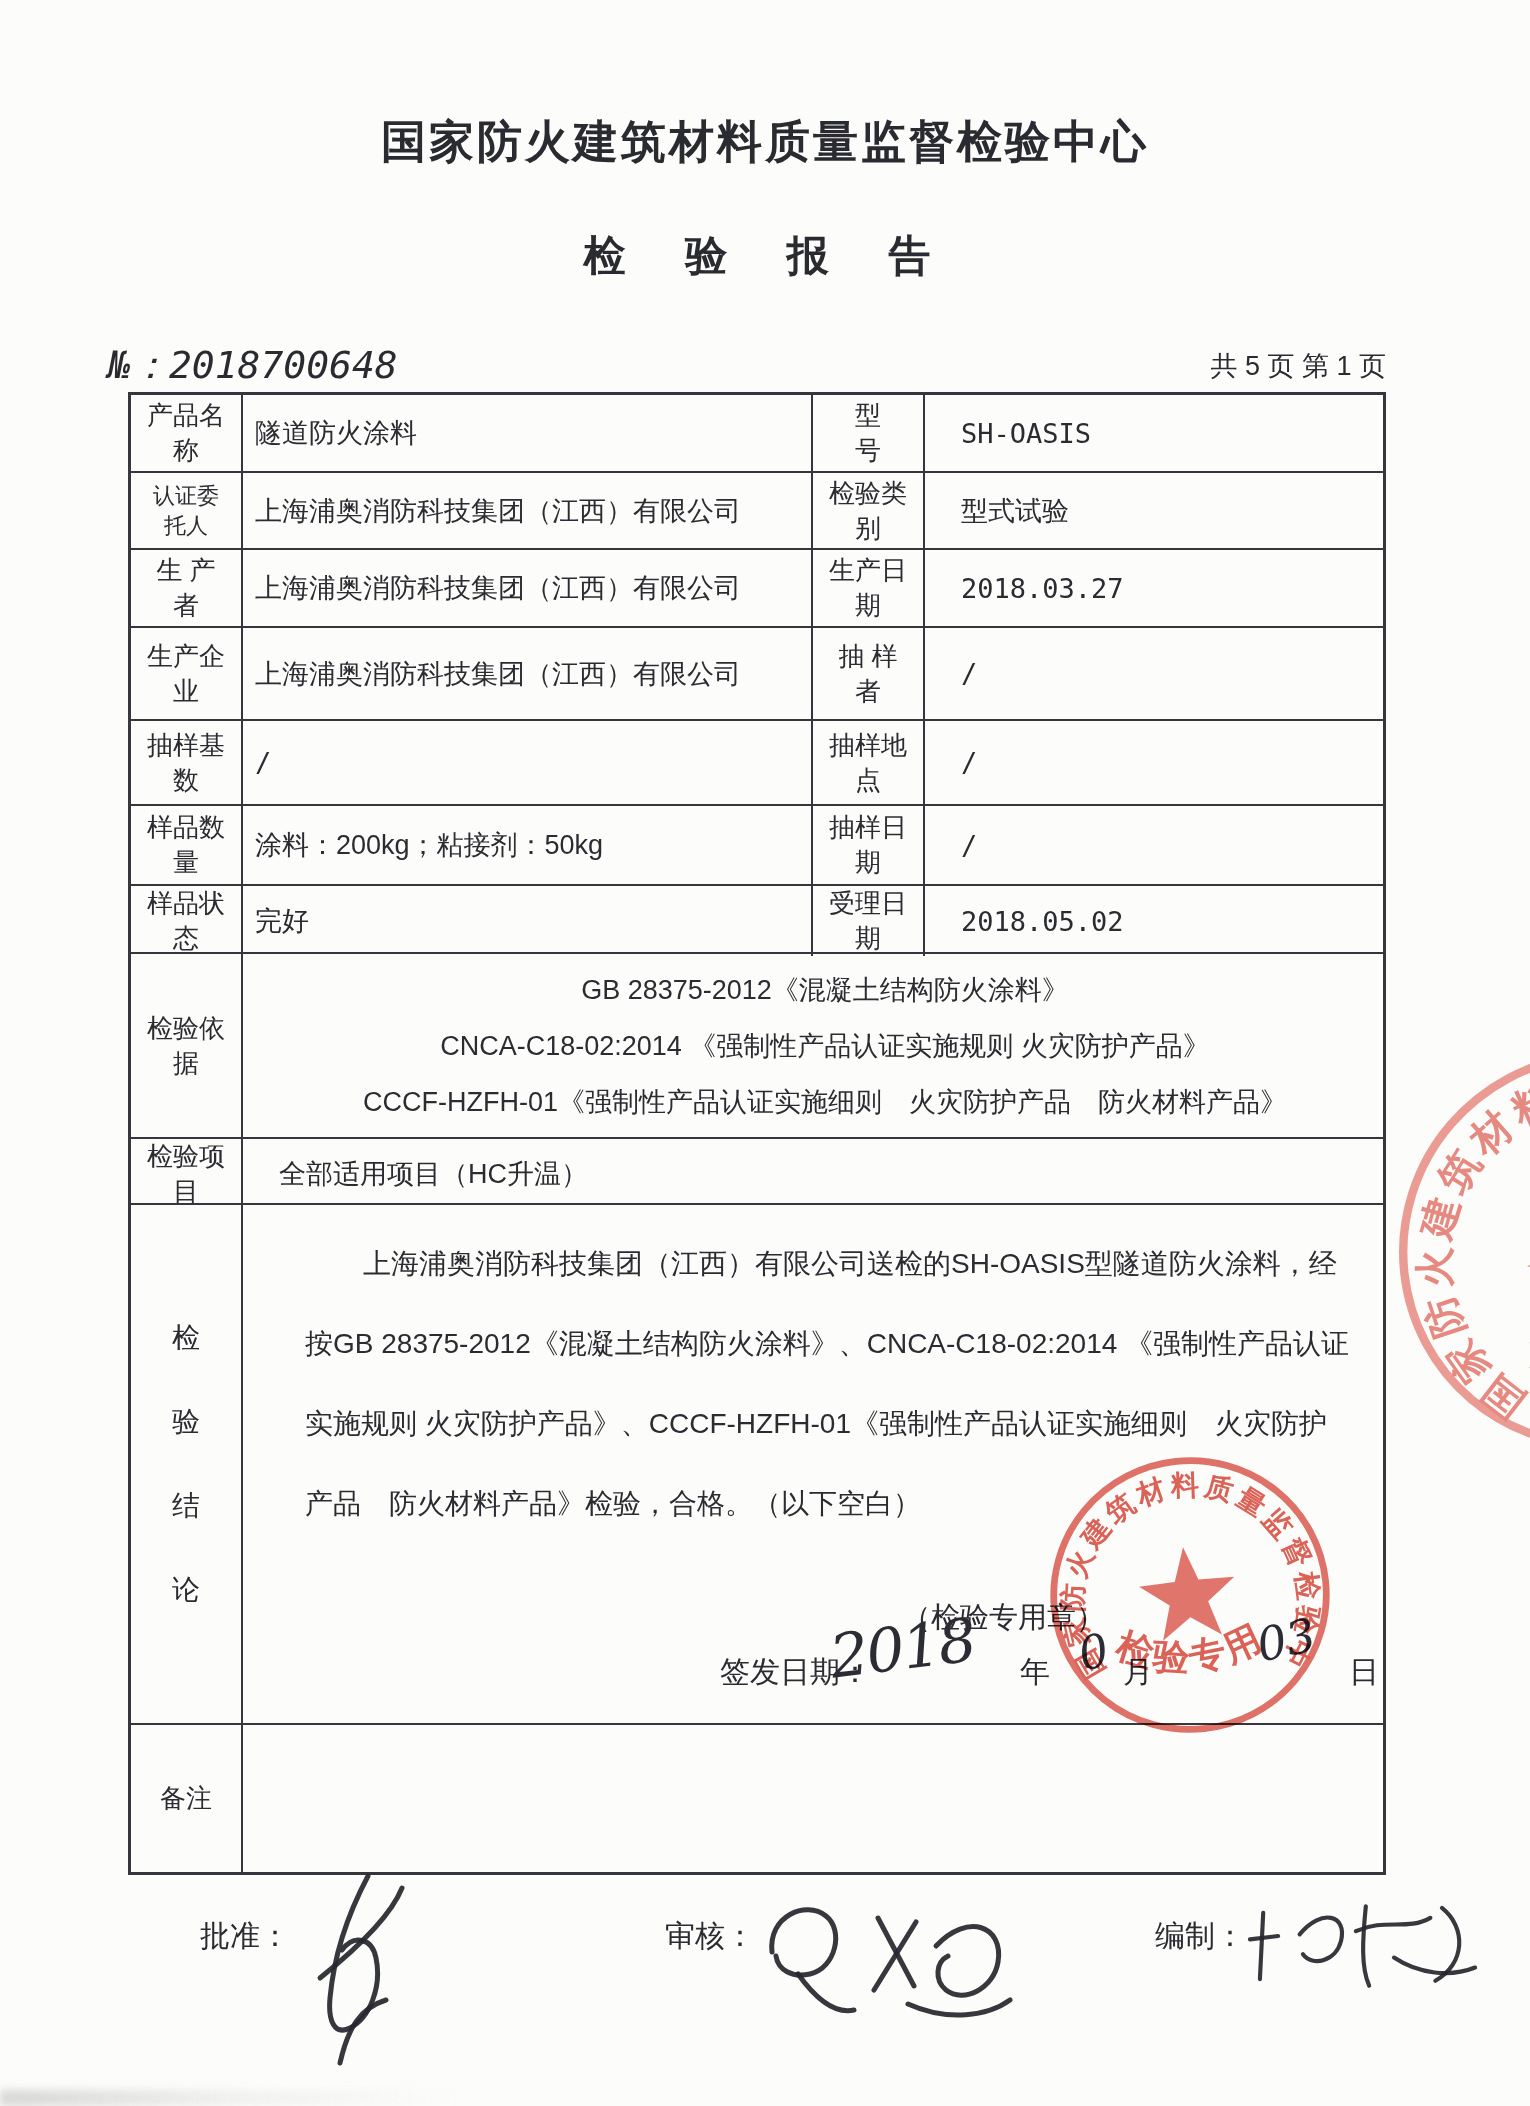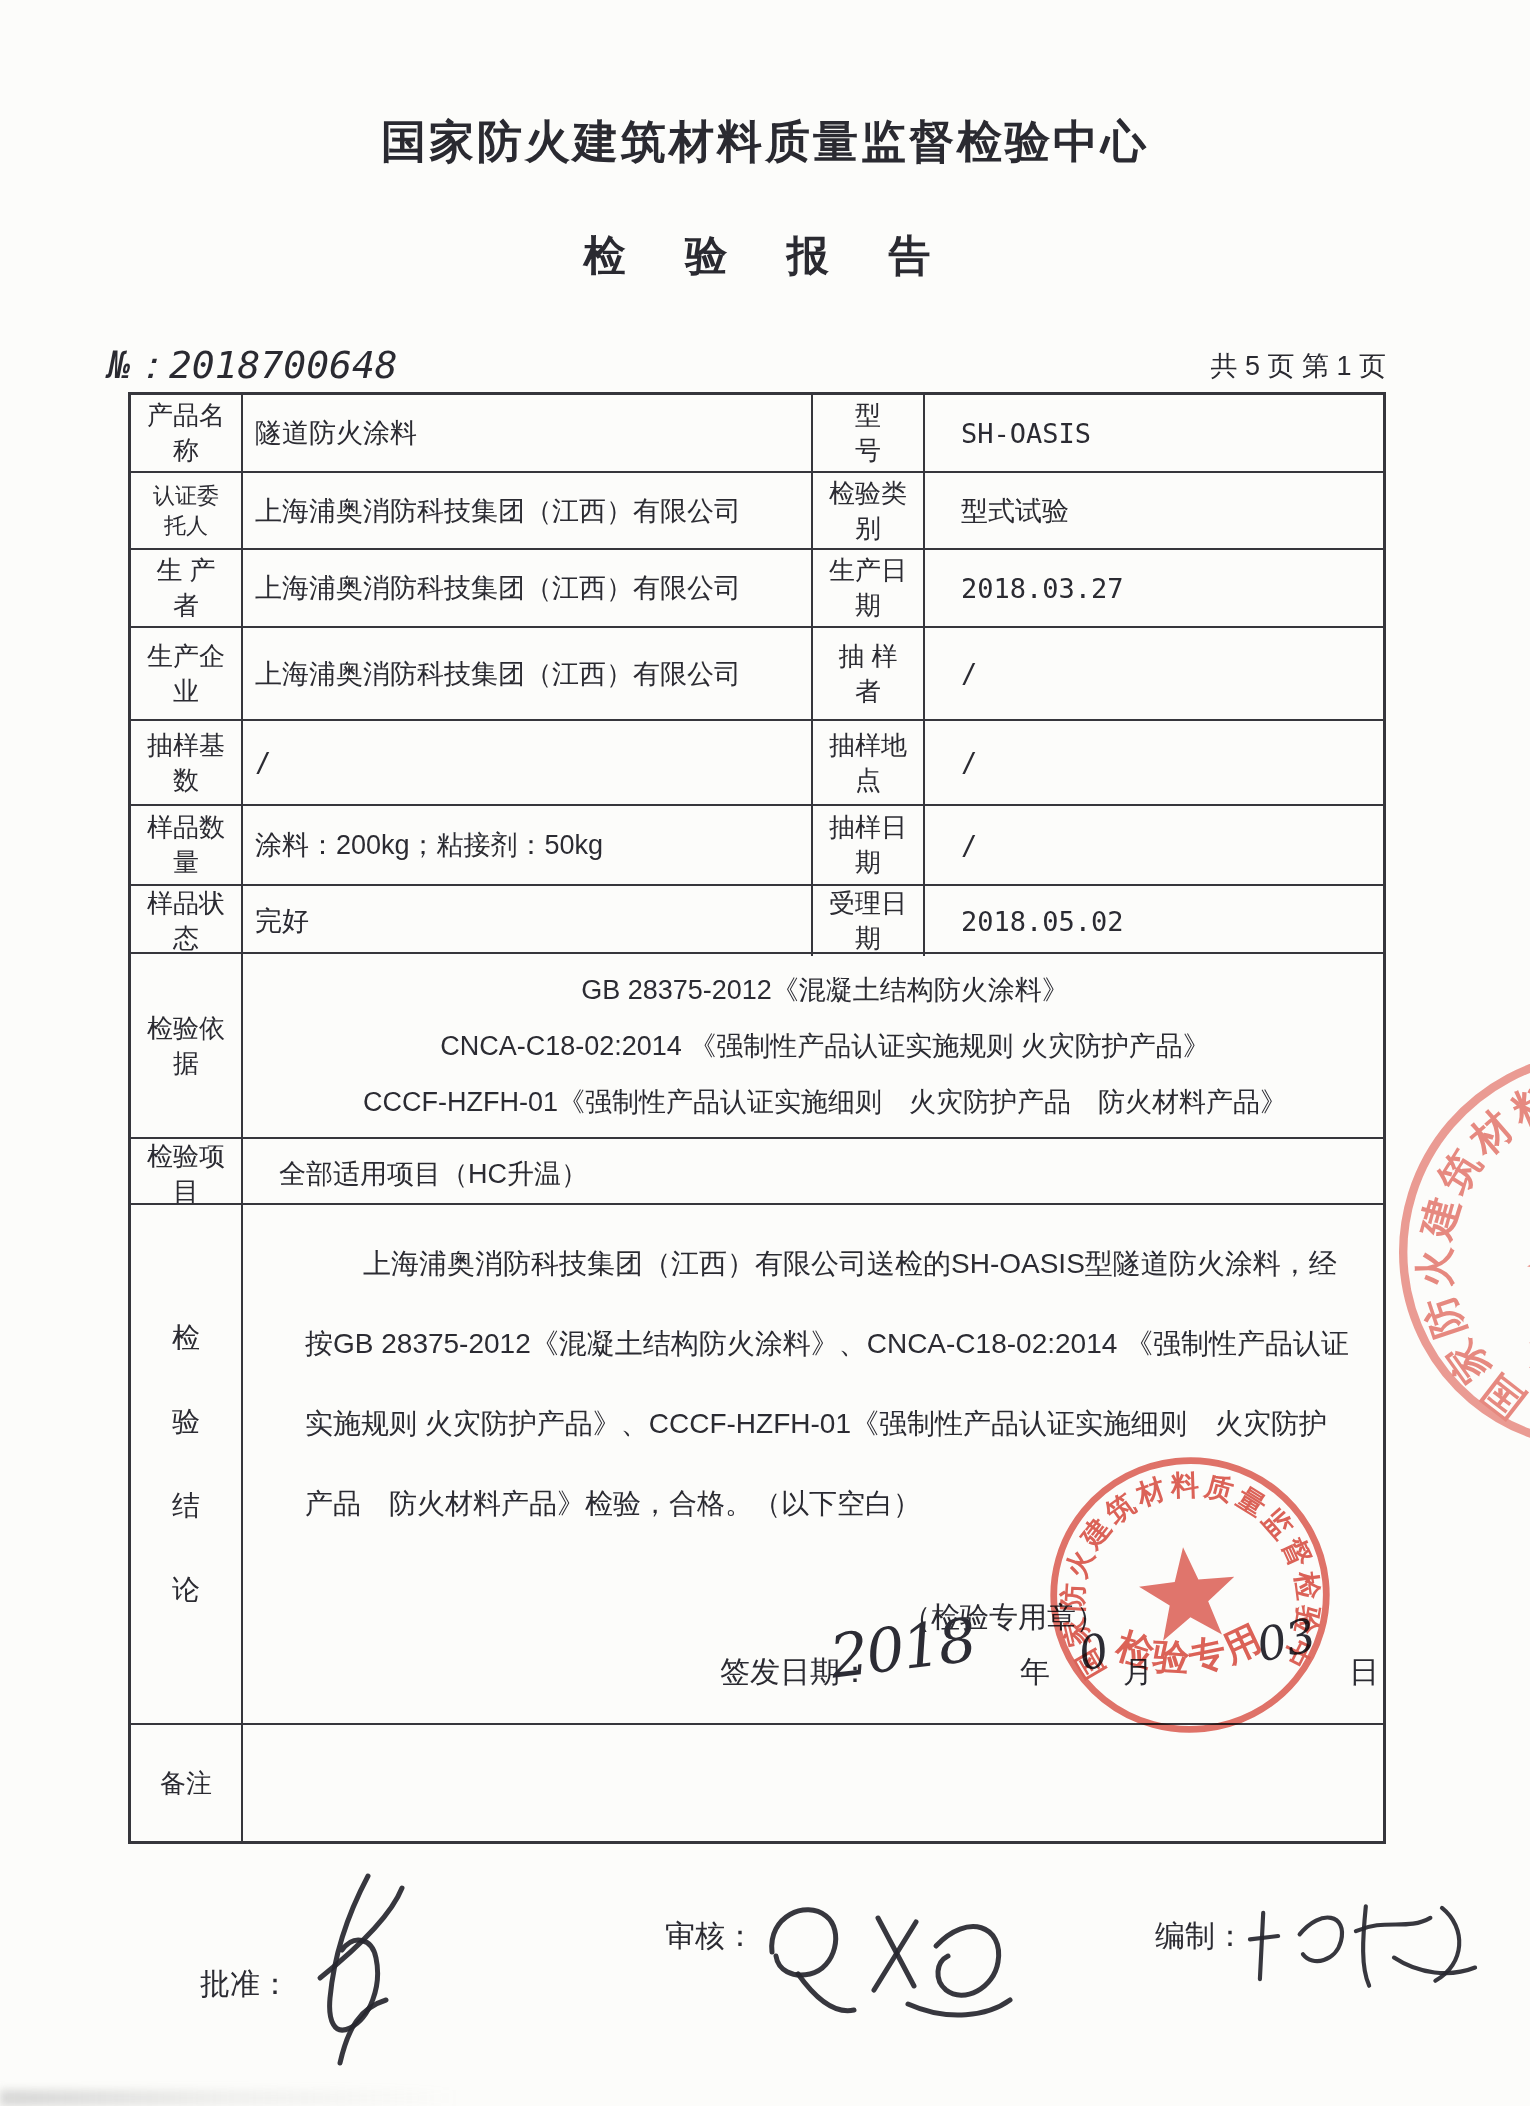--- a/index.html
+++ b/index.html
@@ -146,21 +146,21 @@
         <div class="issue-label">签发日期：</div>
         <span class="hw" style="left:563px;top:408px;font-size:60px;transform:rotate(-7deg);letter-spacing:-2px">2018</span>
         <span class="unit" style="left:753px;top:447px">年</span>
         <span class="hw" style="left:812px;top:420px;font-size:46px;transform:rotate(-14deg)">0</span>
         <span class="unit" style="left:856px;top:447px">月</span>
         <span class="hw" style="left:990px;top:408px;font-size:46px;transform:rotate(-12deg)">03</span>
         <span class="unit" style="left:1082px;top:447px">日</span>
       </div>
     </div>
 
-    <div class="row span" style="height:116px">
+    <div class="row span" style="height:147px">
       <div class="cell lab">备注</div>
       <div class="cell val last"></div>
     </div>
 
   </div>
 
   <svg class="stamp main" width="290" height="290" viewBox="0 0 300 300">
     <defs>
       <path id="arcTop" d="M 58 222 A 112 112 0 1 1 242 222" fill="none"></path>
       <path id="arcBot" d="M 62 202 Q 150 252 238 202" fill="none"></path>
@@ -187,21 +187,21 @@
       <textPath href="#arcTop2" startOffset="4">国家防火建筑材料质量监督检验中心</textPath>
     </text>
     <g>
       <polygon points="148,100 160.3,135 197.5,135.9 168,158.5 178.6,194.1 148,173 117.4,194.1 128,158.5 98.5,135.9 135.7,135" fill="#e05a4e" opacity="0.85"></polygon>
     </g>
     <text font-size="38" font-weight="bold" fill="#e05a4e" letter-spacing="3" font-family="Liberation Sans, sans-serif">
       <textPath href="#arcBot2" startOffset="4">检验专用章</textPath>
     </text>
   </svg>
 
-  <div class="foot-label" style="left:200px;top:1964px">批准：</div>
+  <div class="foot-label" style="left:200px;top:1916px">批准：</div>
   <svg class="sig" style="left:290px;top:1858px" width="140" height="215" viewBox="0 0 140 215">
     <path d="M78 18 C60 52 44 96 40 140 C38 162 44 178 60 170 C80 160 92 128 86 100 C82 80 64 76 52 92"></path>
     <path d="M30 120 C60 96 100 60 112 30"></path>
     <path d="M50 205 C58 170 70 150 96 142"></path>
   </svg>
 
   <div class="foot-label" style="left:665px;top:1916px">审核：</div>
   <svg class="sig" style="left:758px;top:1882px" width="260" height="150" viewBox="0 0 260 150">
     <path d="M14 70 C10 34 48 18 68 34 C86 48 78 86 52 92 C34 96 20 88 18 74"></path>
     <path d="M40 92 C60 120 78 132 96 128"></path>

